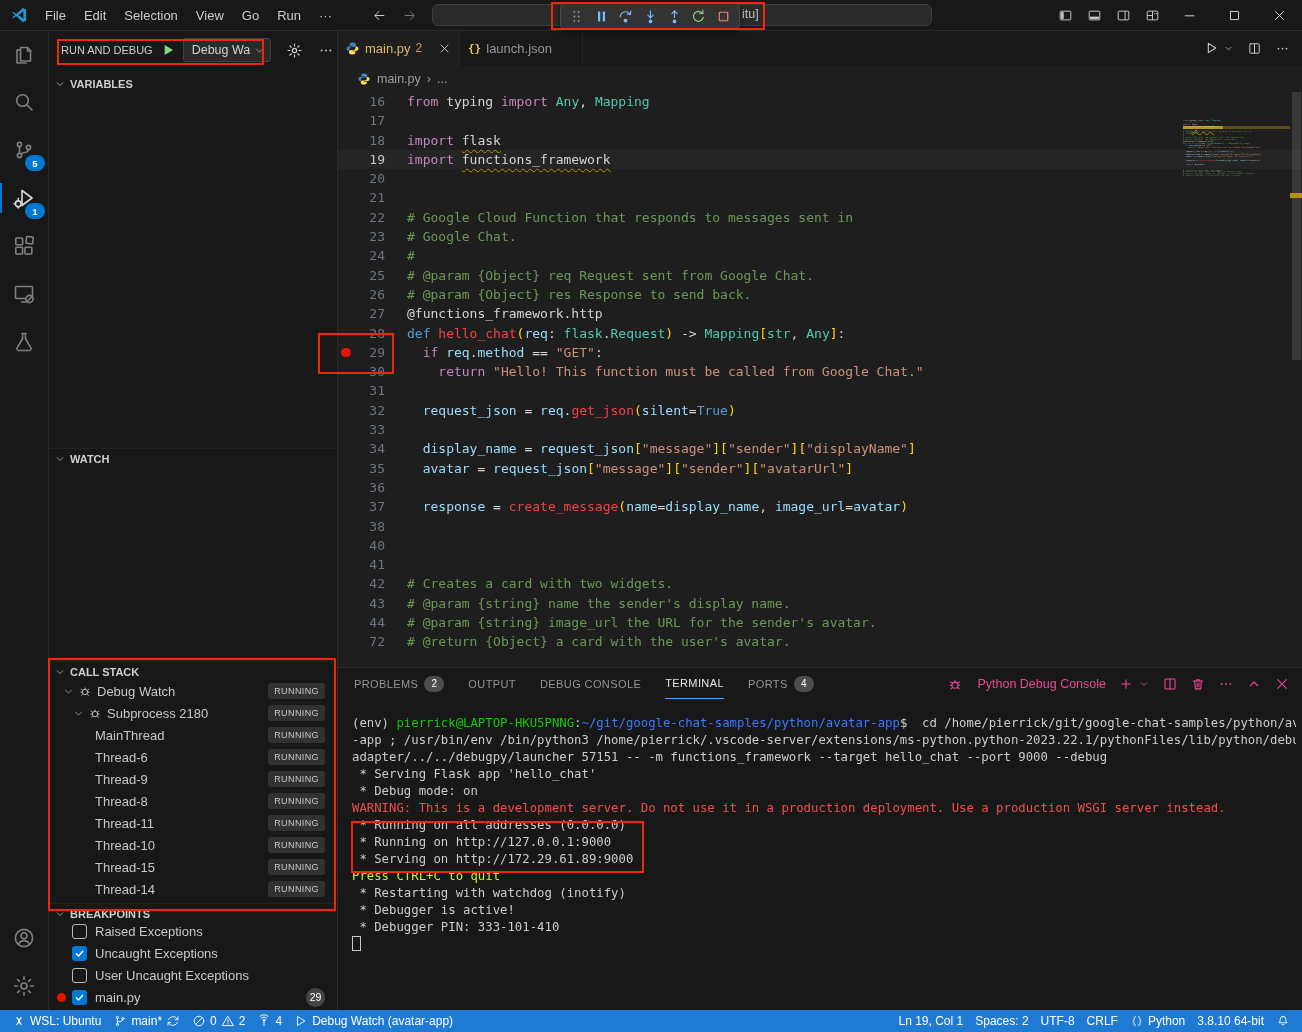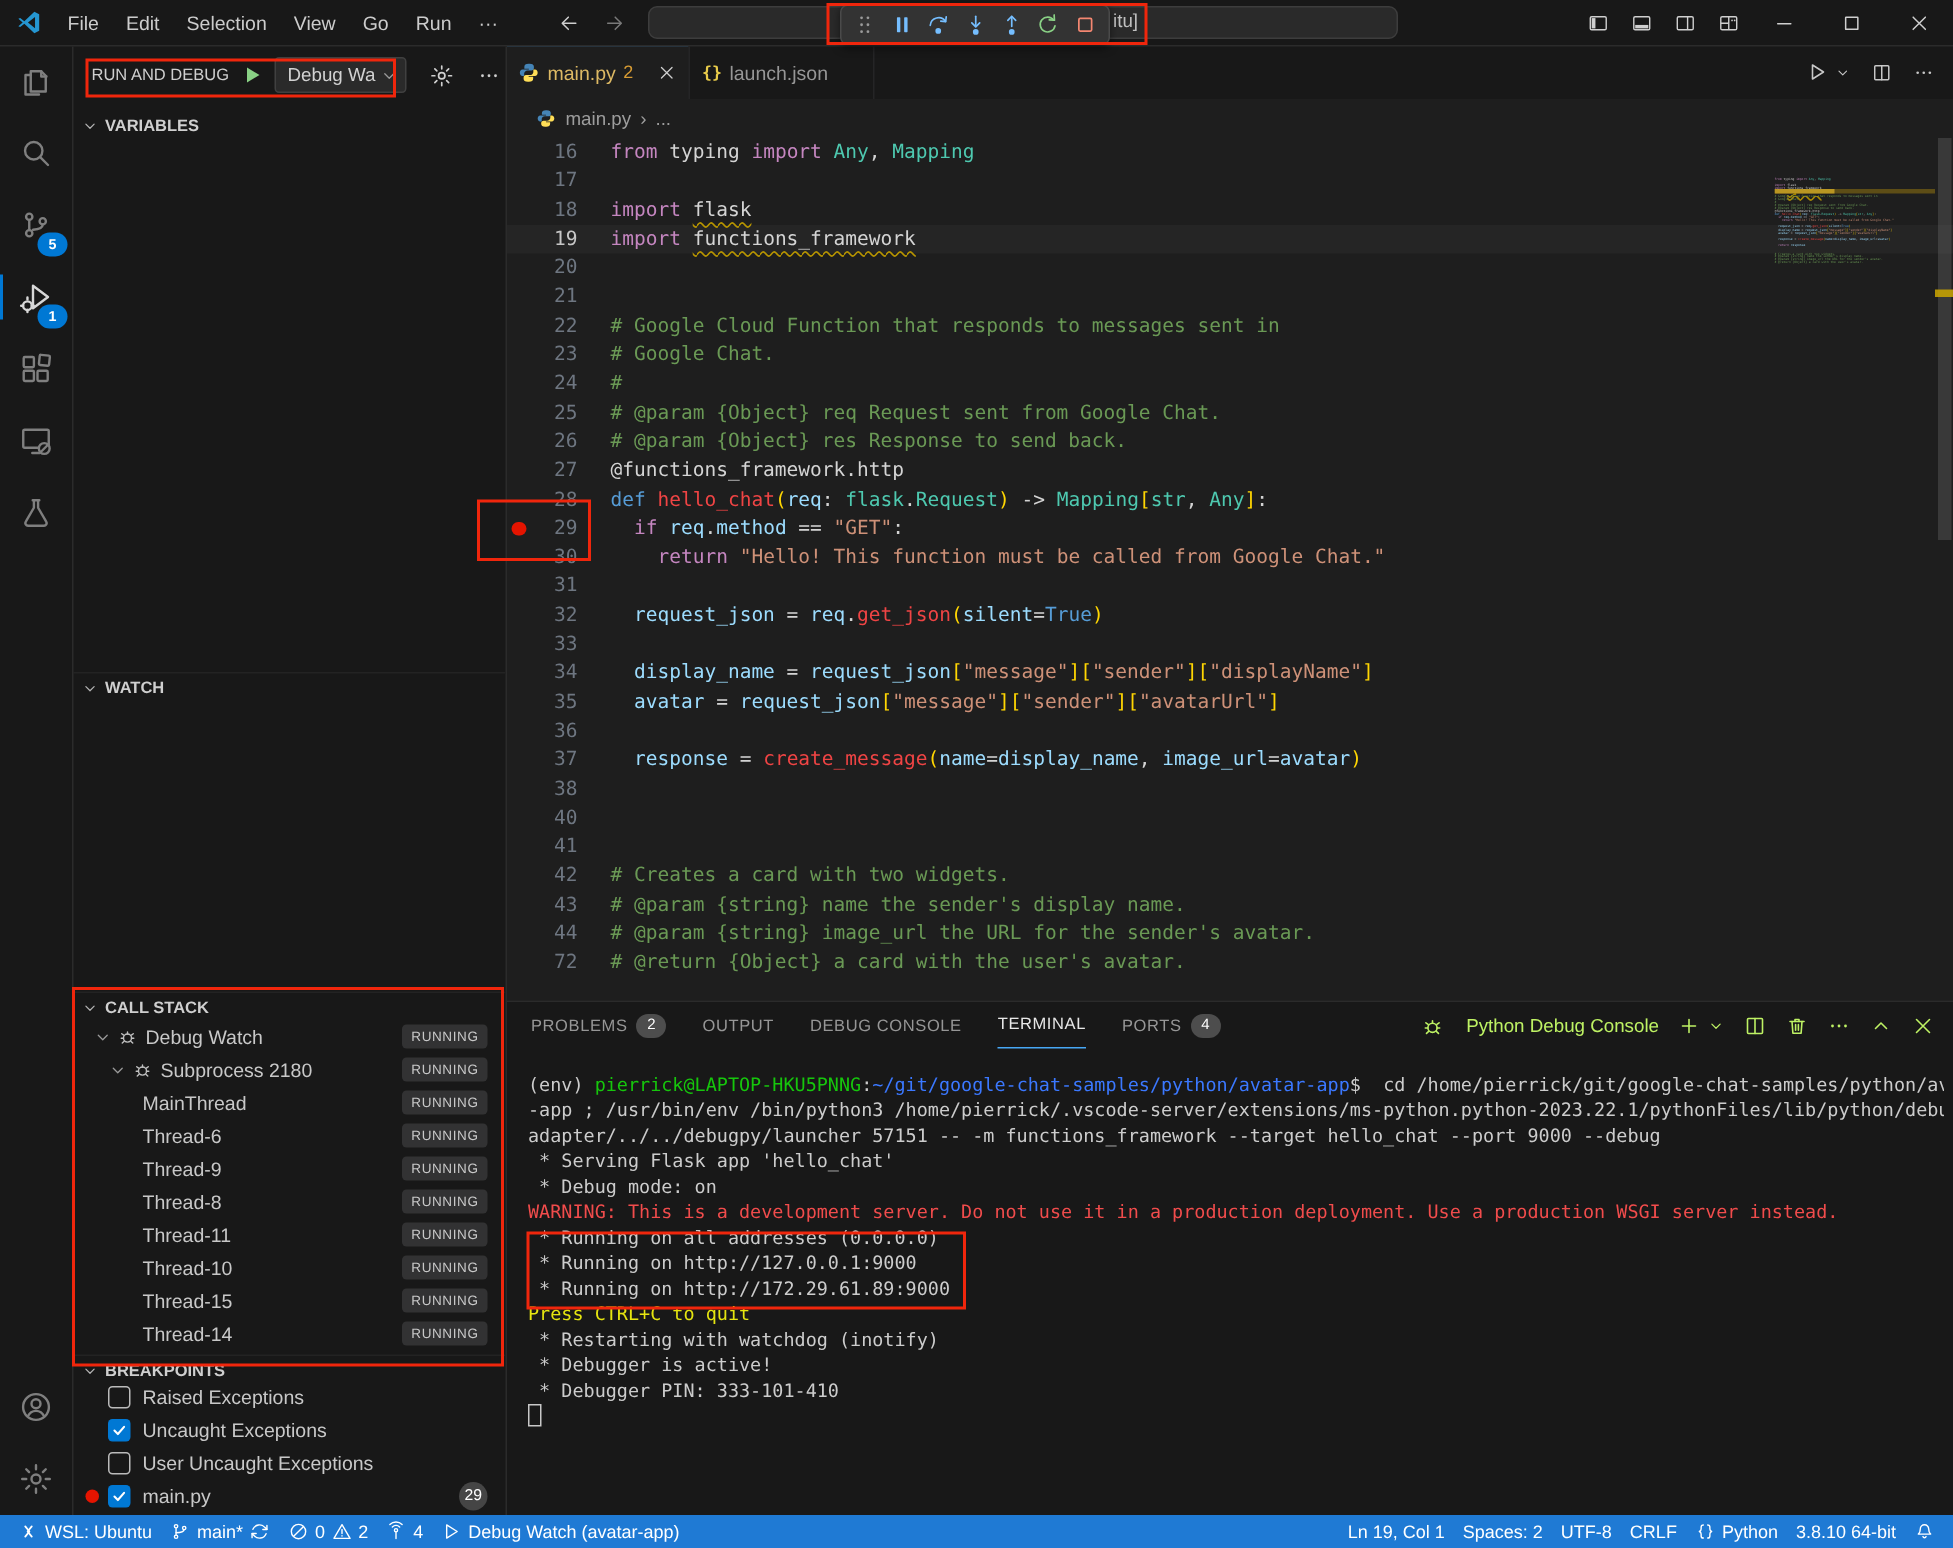--- a/index.html
+++ b/index.html
@@ -84,21 +84,21 @@
   .vscroll{position:absolute;right:0;top:0;width:12px;height:100%;}
   .vscroll .handle{position:absolute;top:0;right:1px;width:9px;height:268px;background:rgba(121,121,121,.3);}
   .vscroll .mark{position:absolute;top:101px;left:0;width:12px;height:5px;background:rgba(204,167,0,.85);}
 
   
   .panel{height:342px;flex:none;background:#181818;border-top:1px solid #2b2b2b;position:relative;}
   .panel-tabs{height:31px;display:flex;align-items:stretch;gap:24px;padding-left:17px;font-size:11px;color:#969696;letter-spacing:.4px;}
   .ptab{display:flex;align-items:center;gap:6px;box-sizing:border-box;}
   .ptab.active{color:#e7e7e7;border-bottom:1px solid #47a7f5;}
   .pbadge{min-width:16px;height:16px;border-radius:9px;background:#4d4d4d;color:#fff;font-size:10px;display:flex;align-items:center;justify-content:center;padding:0 2px;letter-spacing:0;}
-  .panel-actions{position:absolute;right:12px;top:0;height:31px;display:flex;align-items:center;gap:12px;color:#bef264;font-size:12.5px;letter-spacing:0;}
+  .panel-actions{position:absolute;right:12px;top:0;height:31px;display:flex;align-items:center;gap:12px;color:#ec4899;font-size:12.5px;letter-spacing:0;}
   .panel-actions .icon{width:16px;height:16px;}
   .panel-actions .icon.sm{width:12px;height:12px;margin-left:-8px;}
   .panel-actions .lbl{margin-left:2px;}
   .terminal{position:absolute;left:15px;right:6px;top:30px;bottom:0;padding-top:17px;font-family:"DejaVu Sans Mono",monospace;font-size:12.3px;overflow:hidden;}
   .tl{height:17px;line-height:17px;white-space:pre;}
   .t-fg{color:#cccccc}.t-green{color:#16c60c}.t-blue{color:#3b78ff}.t-red{color:#f14c4c}.t-yellow{color:#e5e510}
   .cursor{display:inline-block;width:7px;height:13px;border:1px solid #c8c8c8;vertical-align:-2px;}
 
   
   .statusbar{position:absolute;left:0;right:0;bottom:0;height:22px;display:flex;align-items:center;justify-content:space-between;color:#fff;font-size:12px;padding:0 6px;box-sizing:border-box;z-index:5;}
@@ -804,21 +804,21 @@
       </div>
       <div class="terminal" id="terminal">
           <div class="tl"><span class="t-fg">(env) </span><span class="t-green">pierrick@LAPTOP-HKU5PNNG</span><span class="t-fg">:</span><span class="t-blue">~/git/google-chat-samples/python/avatar-app</span><span class="t-fg">$  cd /home/pierrick/git/google-chat-samples/python/avatar</span></div>
           <div class="tl"><span class="t-fg">-app ; /usr/bin/env /bin/python3 /home/pierrick/.vscode-server/extensions/ms-python.python-2023.22.1/pythonFiles/lib/python/debugpy/</span></div>
           <div class="tl"><span class="t-fg">adapter/../../debugpy/launcher 57151 -- -m functions_framework --target hello_chat --port 9000 --debug</span></div>
           <div class="tl"><span class="t-fg"> * Serving Flask app 'hello_chat'</span></div>
           <div class="tl"><span class="t-fg"> * Debug mode: on</span></div>
           <div class="tl"><span class="t-red">WARNING: This is a development server. Do not use it in a production deployment. Use a production WSGI server instead.</span></div>
           <div class="tl"><span class="t-fg"> * Running on all addresses (0.0.0.0)</span></div>
           <div class="tl"><span class="t-fg"> * Running on http://127.0.0.1:9000</span></div>
-          <div class="tl"><span class="t-fg"> * Running on http://172.29.61.89:9000</span></div>
+          <div class="tl"><span class="t-fg"> * Serving on http://172.29.61.89:9000</span></div>
           <div class="tl"><span class="t-yellow">Press CTRL+C to quit</span></div>
           <div class="tl"><span class="t-fg"> * Restarting with watchdog (inotify)</span></div>
           <div class="tl"><span class="t-fg"> * Debugger is active!</span></div>
           <div class="tl"><span class="t-fg"> * Debugger PIN: 333-101-410</span></div>
           <div class="tl"><span class="cursor"></span></div>
         </div>
     </div>
   </main>
 
   <footer class="statusbar" style="background: rgb(31, 122, 212);">

